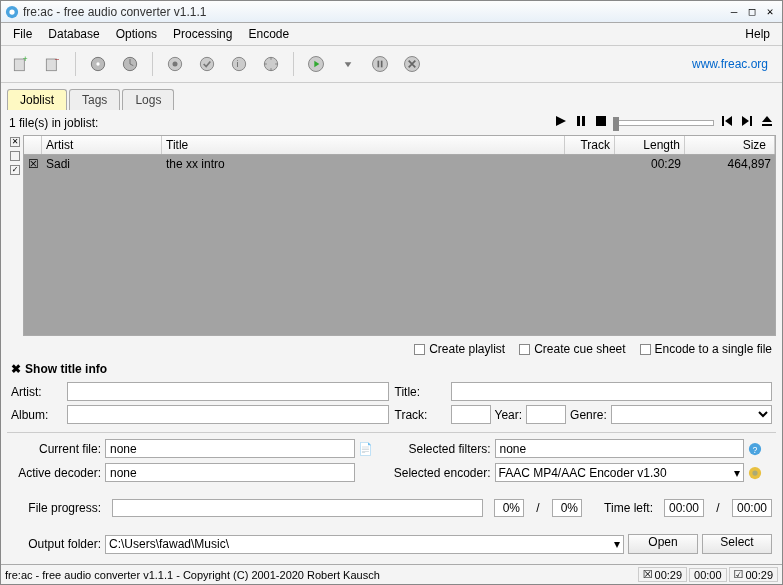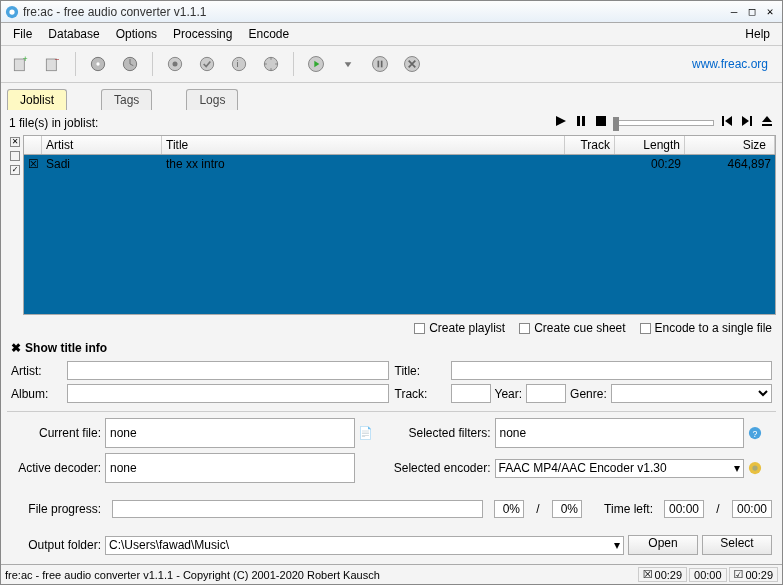--- a/index.html
+++ b/index.html
@@ -12,29 +12,29 @@
 .menubar { background: #f4f4f4; display: flex; padding: 2px 4px; border-bottom: 1px solid #ccc; }
 .menubar .menu { padding: 2px 8px; }
 .menubar .spacer { flex: 1; }
 .toolbar { background: #f4f4f4; padding: 4px 6px; display: flex; align-items: center; gap: 4px; border-bottom: 1px solid #ccc; }
 .tbtn { width: 28px; height: 28px; display: flex; align-items: center; justify-content: center; border: 1px solid transparent; border-radius: 3px; }
 .tbtn svg { width: 20px; height: 20px; }
 .tsep { width: 1px; height: 24px; background: #ccc; margin: 0 4px; }
 .website { margin-left: auto; color: #0066cc; font-size: 12px; padding-right: 8px; }
 .tabs { display: flex; padding: 6px 6px 0 6px; background: #f4f4f4; }
 .tab { padding: 3px 12px; border: 1px solid #aaa; background: #fef9c3; border-bottom: none; margin-right: 2px; border-radius: 3px 3px 0 0; font-size: 12px; }
-.tab.inactive { background: #eee; color: #444; margin-left: 32px; }
+.tab.inactive { background: #eee; color: #444; }
 .content { flex: 1; display: flex; flex-direction: column; background: #f4f4f4; padding: 0 6px 6px 6px; overflow: hidden; }
 .joblist-header { display: flex; align-items: center; padding: 4px 2px; gap: 8px; }
 .joblist-header .label { flex: 1; }
 .playctrl { display: flex; align-items: center; gap: 6px; }
 .playctrl svg { width: 14px; height: 14px; }
 .seekbar { width: 100px; height: 6px; border: 1px solid #aaa; background: #fff; position: relative; }
 .seekbar::after { content:''; position:absolute; left:-2px; top:-4px; width:6px; height:14px; background:#888; }
-.table-wrap { background: #0369a1; border: 1px solid #aaa; flex: 1; display: flex; flex-direction: column; overflow: hidden; min-height: 180px; }
+.table-wrap { background: #a3a3a3; border: 1px solid #aaa; flex: 1; display: flex; flex-direction: column; overflow: hidden; min-height: 180px; }
 .table-head { display: flex; background: linear-gradient(#fdfdfd,#eee); border-bottom: 1px solid #aaa; }
 .th { padding: 2px 4px; border-right: 1px solid #ccc; font-size: 12px; }
 .col-check { width: 18px; }
 .col-artist { width: 120px; }
 .col-title { flex: 1; }
 .col-track { width: 50px; text-align: right; }
 .col-length { width: 70px; text-align: right; }
 .col-size { width: 90px; text-align: right; padding-right: 8px; }
 .table-body { flex: 1; overflow: auto; }
 .trow { display: flex; padding: 1px 0; }
@@ -48,21 +48,21 @@
 .titleinfo-toggle { padding: 4px; display: flex; align-items: center; gap: 4px; font-weight: bold; font-size: 12px; }
 .titleinfo-toggle .x { font-weight: bold; }
 .form-grid { display: grid; grid-template-columns: 50px 1fr 50px 1fr; gap: 4px 6px; padding: 2px 4px 8px; align-items: center; }
 .form-grid input, .form-grid select, .dropdown { border: 1px solid #aaa; padding: 1px 3px; font-size: 12px; background: #fff; height: 19px; width: 100%; }
 .track-year-genre { display: flex; gap: 4px; align-items: center; }
 .track-year-genre input { width: 40px; }
 .track-year-genre select { flex: 1; }
 .bottom-section { border-top: 1px solid #ccc; padding-top: 6px; display: flex; flex-direction: column; gap: 5px; }
 .brow { display: grid; grid-template-columns: 90px 1fr 12px 116px 1fr 24px; gap: 4px; align-items: center; padding: 0 4px; }
 .brow .lbl { text-align: right; font-size: 12px; }
-.brow .val { border: 1px solid #aaa; background: #fff; padding: 1px 4px; height: 30px; font-size: 12px; display: flex; align-items: center; }
+.brow .val { border: 1px solid #aaa; background: #fff; padding: 1px 4px; height: 19px; font-size: 12px; display: flex; align-items: center; }
 .dropdown { display: flex; align-items: center; justify-content: space-between; }
 .progress-row { display: grid; grid-template-columns: 90px 1fr 30px 6px 30px 60px 40px 6px 40px; gap: 11px; align-items: center; padding: 12px 4px; }
 .progbar { border: 1px solid #aaa; background: #fff; height: 18px; }
 .pct { border: 1px solid #aaa; background: #fff; text-align: right; padding: 1px 3px; height: 18px; font-size: 12px; }
 .time { border: 1px solid #aaa; background: #fff; text-align: center; padding: 1px 2px; height: 18px; font-size: 12px; }
 .output-row { display: grid; grid-template-columns: 90px 1fr 70px 70px; gap: 4px; align-items: center; padding: 0 4px 4px; }
 .btn { border: 1px solid #aaa; background: linear-gradient(#fdfdfd,#e8e8e8); padding: 0 8px; font-size: 12px; text-align: center; height: 20px; }
 .statusbar { display: flex; border-top: 1px solid #aaa; background: #f4f4f4; padding: 2px 4px; font-size: 11px; align-items: center; }
 .statusbar .main { flex: 1; }
 .statusbar .cell { border: 1px solid #ccc; padding: 0 4px; margin-left: 2px; display: flex; align-items: center; gap: 2px; }

